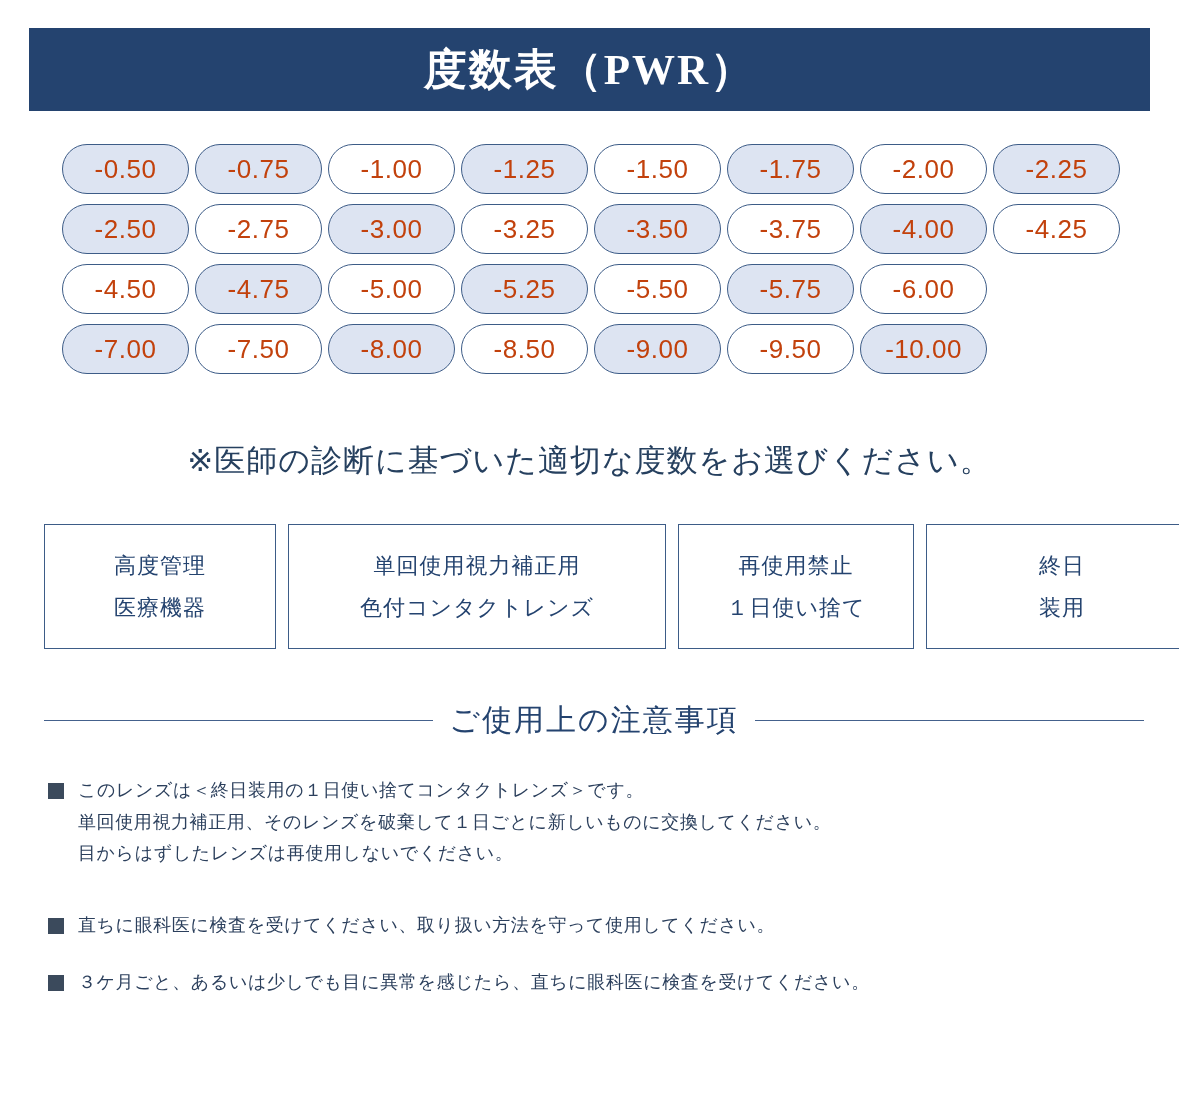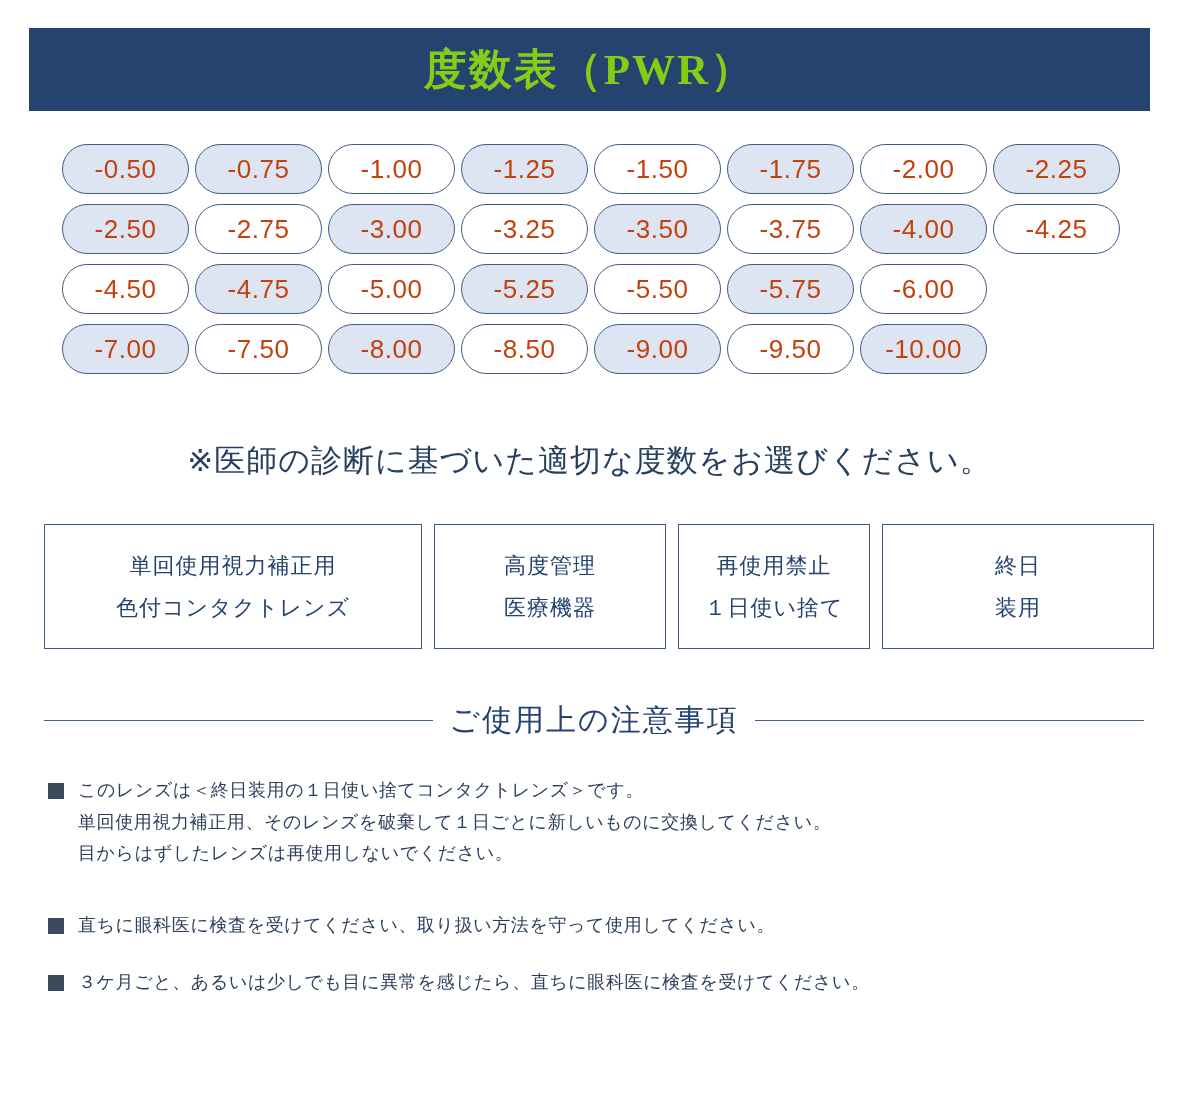--- a/index.html
+++ b/index.html
@@ -28,21 +28,21 @@
     left: 29px;
     top: 28px;
     width: 1121px;
     height: 83px;
     background: #24436f;
     display: flex;
     align-items: center;
     justify-content: center;
   }
   .header-title {
-    color: #84cc16;
+    color: #ffffff;
     font-family: "Liberation Serif", "DejaVu Serif", serif;
     font-size: 43px;
     font-weight: 700;
     letter-spacing: 2px;
     white-space: nowrap;
   }
 
   
   .pwr-grid {
     position: absolute;
@@ -103,21 +103,21 @@
     align-items: center;
     justify-content: center;
     gap: 12px;
     font-size: 22px;
     color: #24436f;
     letter-spacing: 1px;
     background: #ffffff;
   }
   .spec-box.w1 { width: 232px; }
   .spec-box.w2 { width: 378px; }
-  .spec-box.w3 { width: 192px; justify-content: center; }
+  .spec-box.w3 { width: 236px; justify-content: center; }
   .spec-box.w4 { width: 272px; }
 
   
   .section-head {
     position: absolute;
     left: 44px;
     top: 700px;
     width: 1100px;
     display: flex;
     align-items: center;
@@ -211,27 +211,27 @@
         <div class="chip">-8.50</div>
         <div class="chip alt">-9.00</div>
         <div class="chip">-9.50</div>
         <div class="chip alt">-10.00</div>
       </div>
     </div>
 
   <div class="note">※医師の診断に基づいた適切な度数をお選びください。</div>
 
   <div class="spec-row">
+      <div class="spec-box w1">
+        <div>高度管理</div>
+        <div>医療機器</div>
+      </div>
       <div class="spec-box w2">
         <div>単回使用視力補正用</div>
         <div>色付コンタクトレンズ</div>
-      </div>
-      <div class="spec-box w1">
-        <div>高度管理</div>
-        <div>医療機器</div>
       </div>
       <div class="spec-box w3">
         <div>再使用禁止</div>
         <div>１日使い捨て</div>
       </div>
       <div class="spec-box w4">
         <div>終日</div>
         <div>装用</div>
       </div>
     </div>

